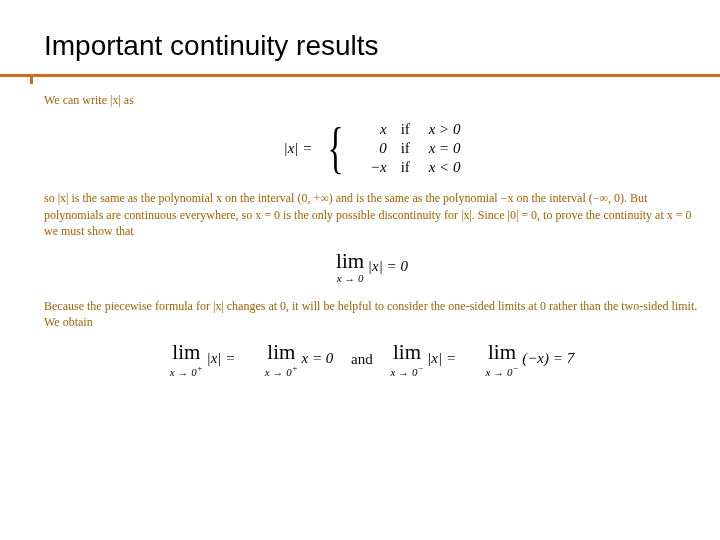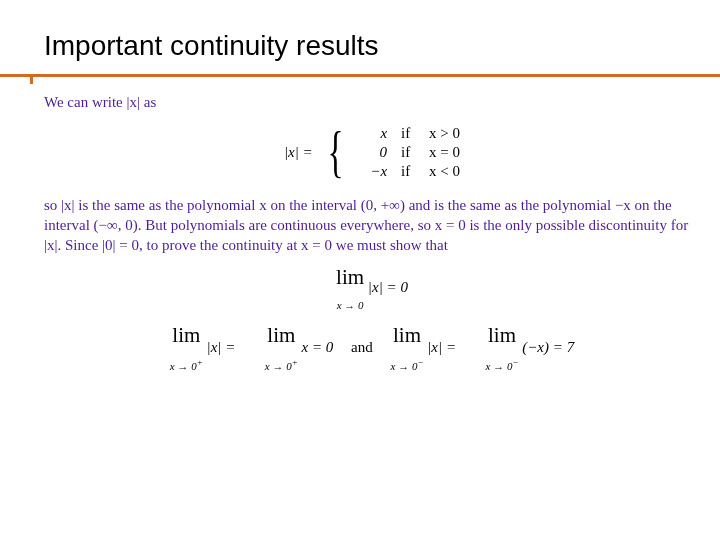--- a/index.html
+++ b/index.html
@@ -45,23 +45,23 @@
   }
   .content {
     margin-top: 28px;
   }
   .example-line {
     font-size: 16px;
     margin-bottom: 18px;
   }
   .body-text {
     font-family: Georgia, 'Times New Roman', serif;
-    font-size: 15px;
+    font-size: 12px;
     line-height: 1.35;
-    color: #4c1d95;
+    color: #a16207;
   }
   .math-block {
     text-align: center;
     margin: 12px 0 14px 0;
     font-family: Georgia, 'Times New Roman', serif;
     font-size: 15px;
   }
   .piecewise {
     display: inline-block;
     vertical-align: middle;
@@ -86,34 +86,34 @@
     vertical-align: middle;
     text-align: left;
   }
   .cases .row {
     display: flex;
     gap: 14px;
     line-height: 1.25;
   }
   .cases .val { min-width: 28px; text-align: right; font-style: italic; }
   .cases .if  { width: 14px; }
-  .cases .cond { }
+  .cases .cond { font-style: italic; }
   .italic { font-style: italic; }
   .lim-expr {
     display: inline-block;
     vertical-align: middle;
   }
   .lim {
     display: inline-block;
     text-align: center;
     vertical-align: middle;
     line-height: 1;
   }
   .lim .top { display: block; font-size: 21px; }
-  .lim .bot { display: block; font-size: 11px; margin-top: 12px; }
+  .lim .bot { display: block; font-size: 11px; margin-top: 1px; }
   .gap { display: inline-block; width: 22px; }
   .and { display: inline-block; margin: 0 14px; text-align: right; }
   .sup { font-size: 9px; vertical-align: super; }
 </style>
 </head>
 <body>
 
 <div class="slide">
 
   <h1 class="title">Important continuity results</h1>
@@ -152,20 +152,21 @@
     <div class="body-text">so |x| is the same as the polynomial x on the interval (0, +∞) and is the same as the polynomial −x on the interval (−∞, 0). But polynomials are continuous everywhere, so x = 0 is the only possible discontinuity for |x|. Since |0| = 0, to prove the continuity at x = 0 we must show that</div>
 
     <div class="math-block">
       <span class="lim">
         <span class="top">lim</span>
         <span class="bot italic">x → 0</span>
       </span>
       <span class="italic">|x| = 0</span>
     </div>
 
+    <div class="body-text">Because the piecewise formula for |x| changes at 0, it will be helpful to consider the one-sided limits at 0 rather than the two-sided limit. We obtain</div>
 
     <div class="math-block">
       <span class="lim-expr">
         <span class="lim">
           <span class="top">lim</span>
           <span class="bot italic"><span>x → 0</span><span class="sup">+</span></span>
         </span>
         <span class="italic">|x| =</span>
         <span class="gap"></span>
         <span class="lim">

